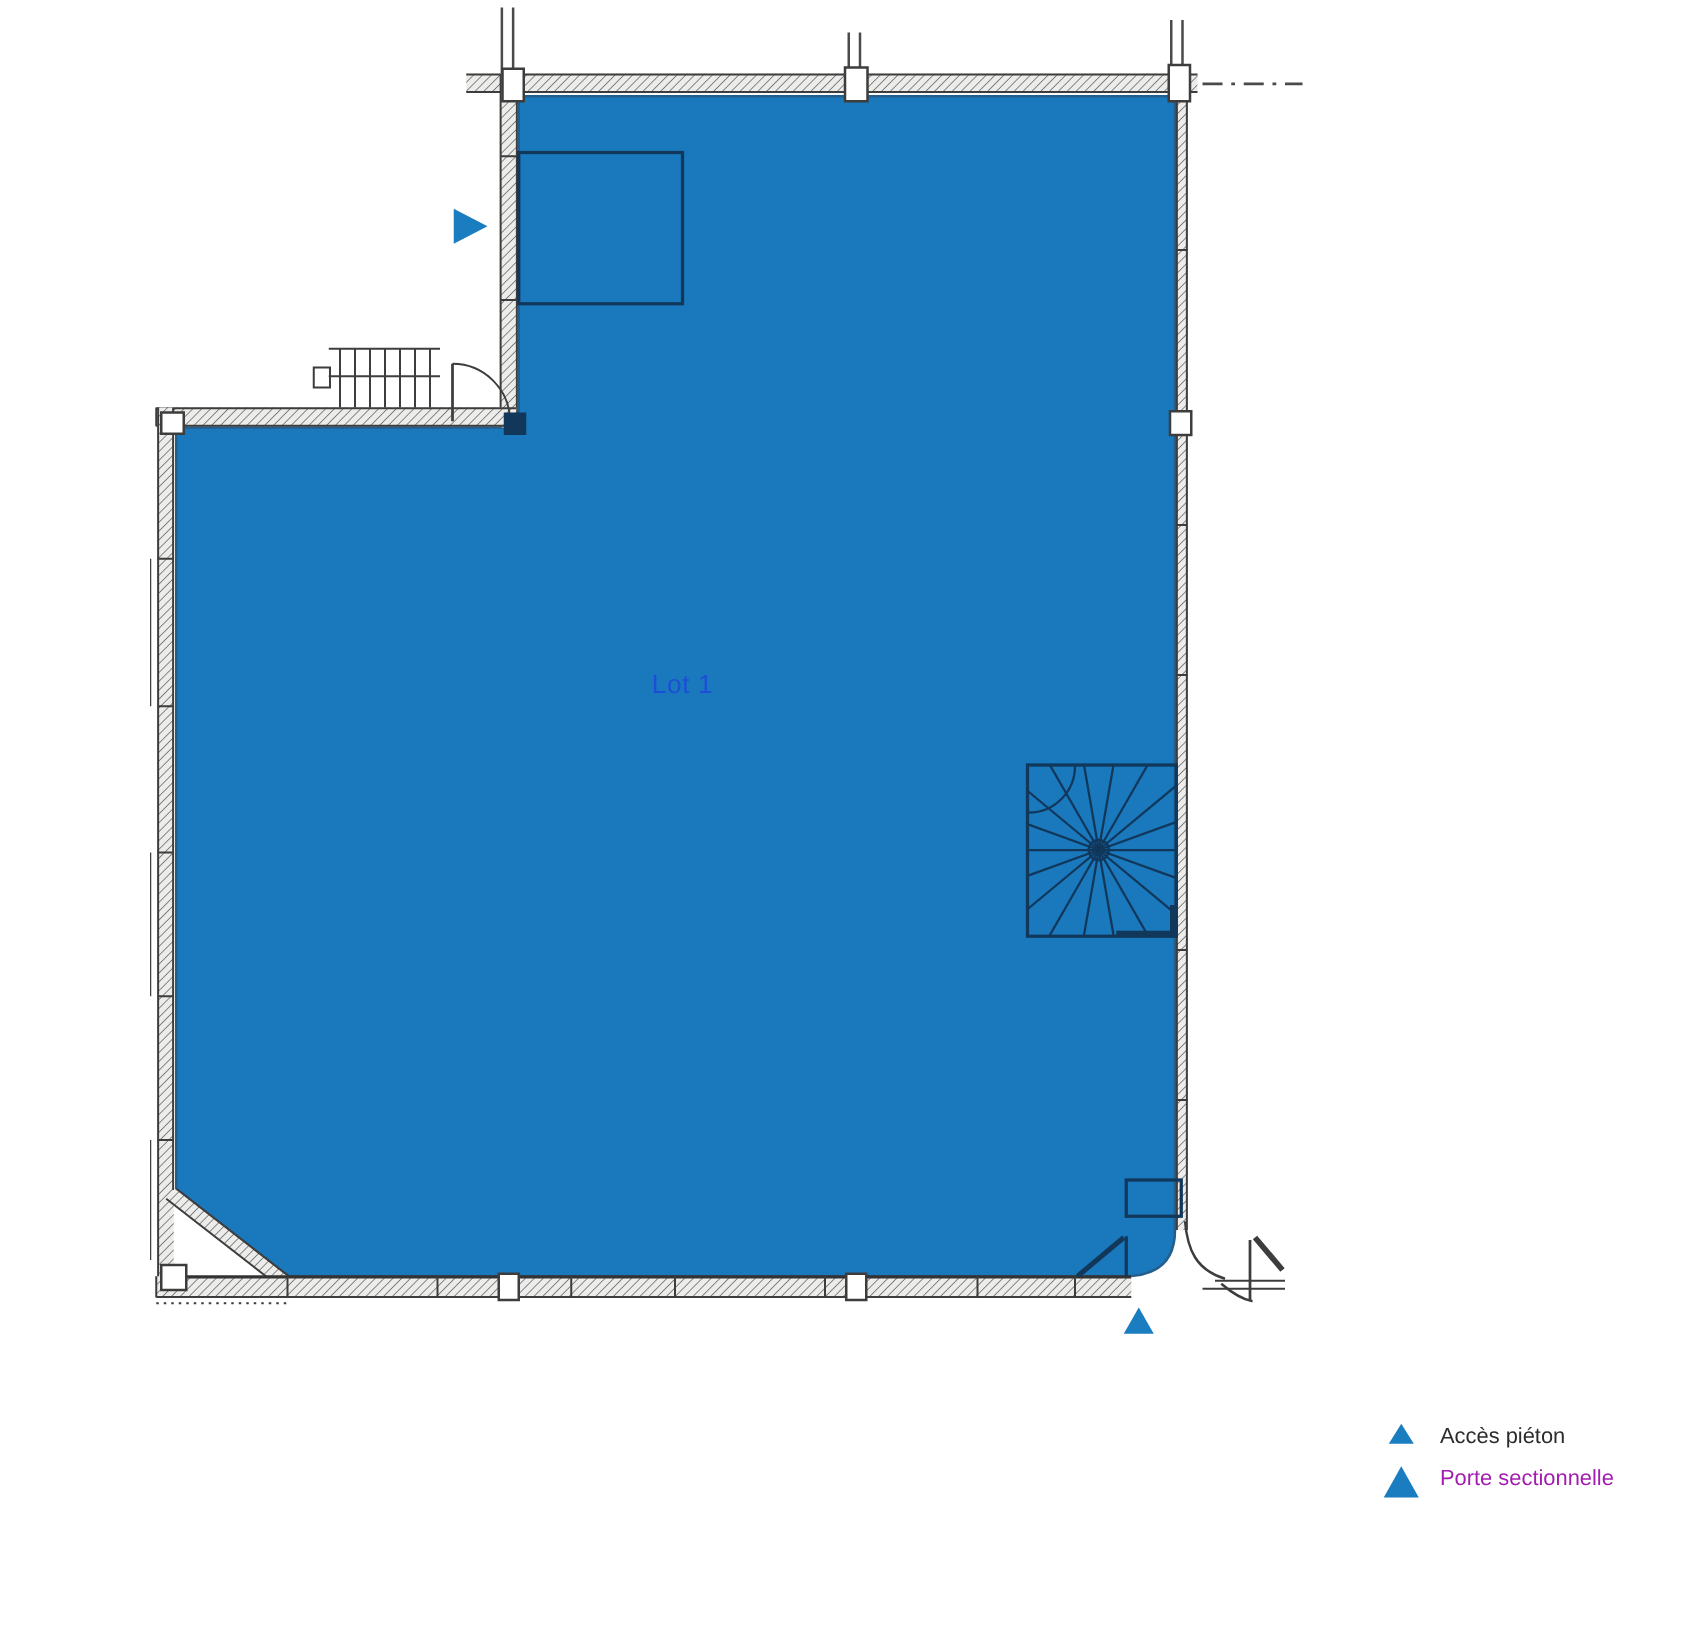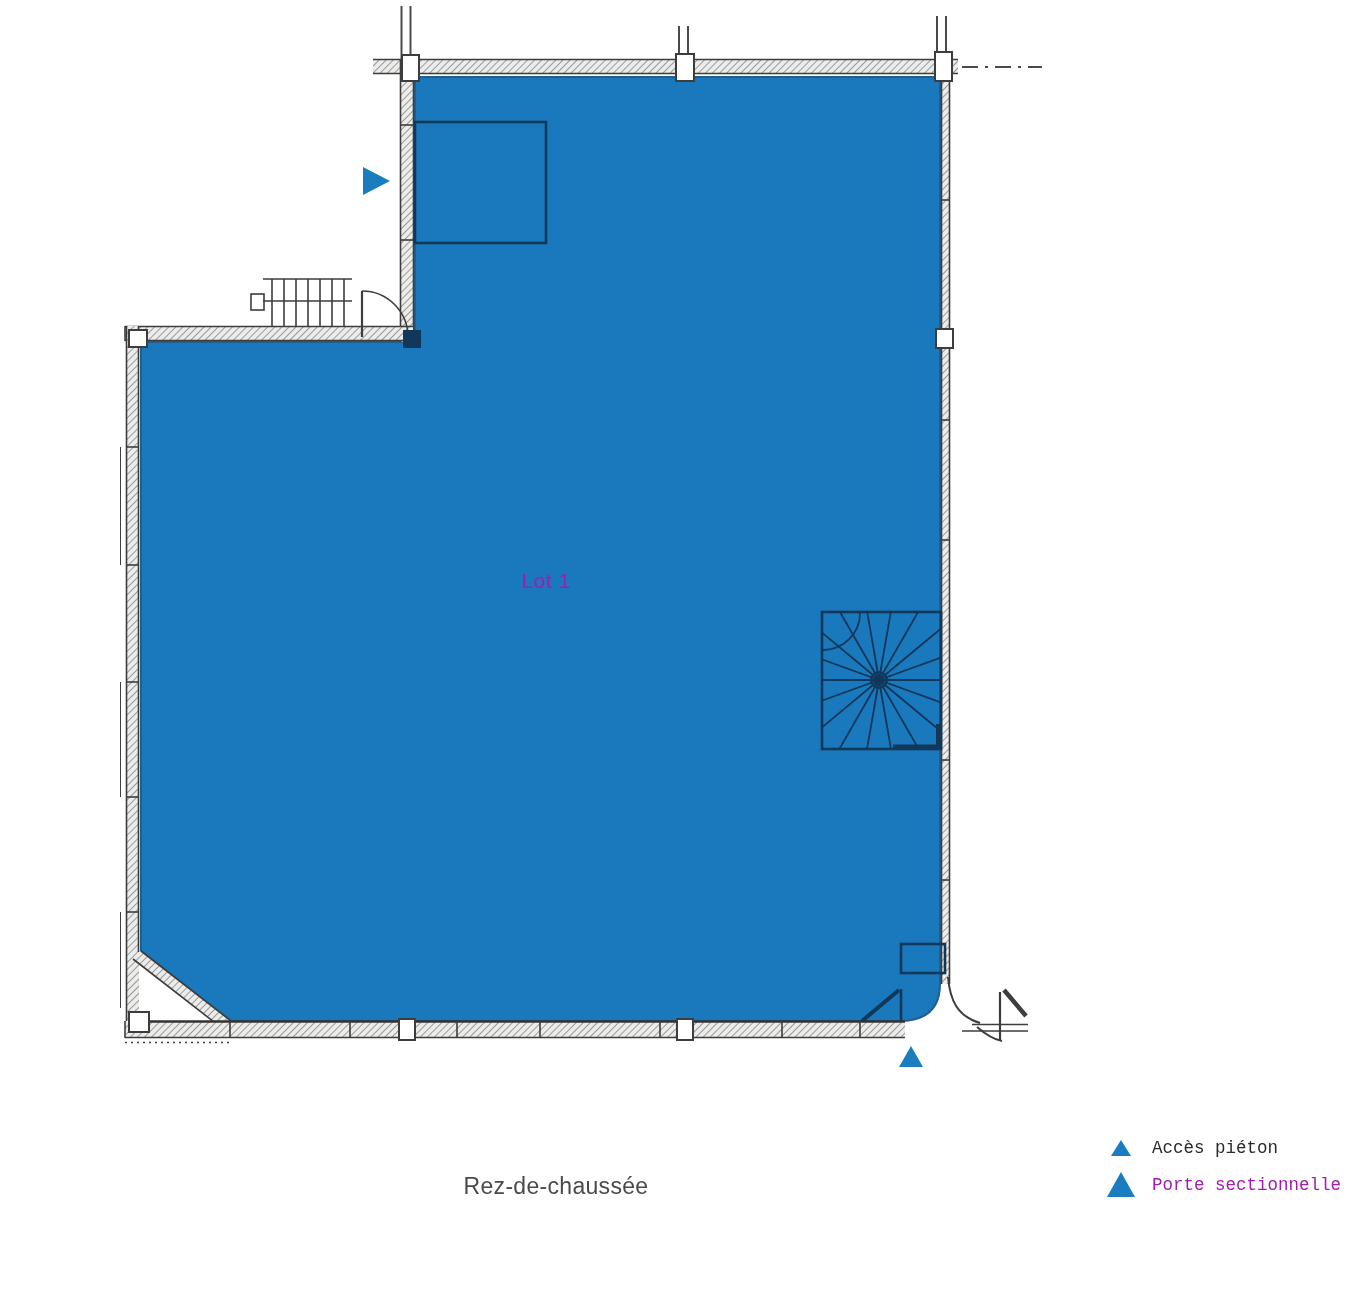--- a/index.html
+++ b/index.html
@@ -16,21 +16,21 @@
     text-align:center;font-size:21px;letter-spacing:.5px;
   }
   .floor-caption{
     position:absolute;left:406px;top:1173px;width:300px;
     text-align:center;font-size:23px;letter-spacing:.3px;
   }
   .legend{
     position:absolute;left:1104px;top:1138px;
     display:flex;flex-direction:column;gap:13px;
   }
-  .legend-row{display:flex;align-items:center;gap:14px;font-family:Liberation Mono, monospace;}
+  .legend-row{display:flex;align-items:flex-start;gap:14px;}
   .legend-icon{width:34px;display:flex;justify-content:center;align-items:center;}
   .legend-label{font-size:17.5px;white-space:nowrap;}
 </style>
 </head>
 <body>
 
 <div class="canvas">
 
   <svg class="plan-svg" width="1360" height="1300" viewBox="0 0 1360 1300">
     <defs>
@@ -191,23 +191,22 @@
       <line x1="901" y1="989" x2="901" y2="1021" stroke-width="2.6"></line>
       <line x1="899" y1="990" x2="862" y2="1021" stroke-width="4"></line>
     </g>
 
     <g>
       <polygon points="363,167 390,181 363,195" fill="#1a7dc0"></polygon>
       <polygon points="911,1046 923,1067 899,1067" fill="#1a7dc0"></polygon>
     </g>
   </svg>
 
-  <div class="lot-label" style="color: #a21caf; margin-top: 33px;">Lot 1</div>
-
-  <div class="floor-caption" style="color: rgb(74, 74, 74);">Rez-de-chaussée</div>
+  <div class="lot-label" style="color: #1d4ed8;">Lot 1</div>
+
 
   <div class="legend">
     <div class="legend-row">
       <span class="legend-icon">
         <svg width="22" height="18" viewBox="0 0 22 18">
           <polygon points="11,1 21,17 1,17" fill="#1a7dc0"></polygon>
         </svg>
       </span>
       <span class="legend-label" style="color: rgb(43, 43, 43);">Accès piéton</span>
     </div>

